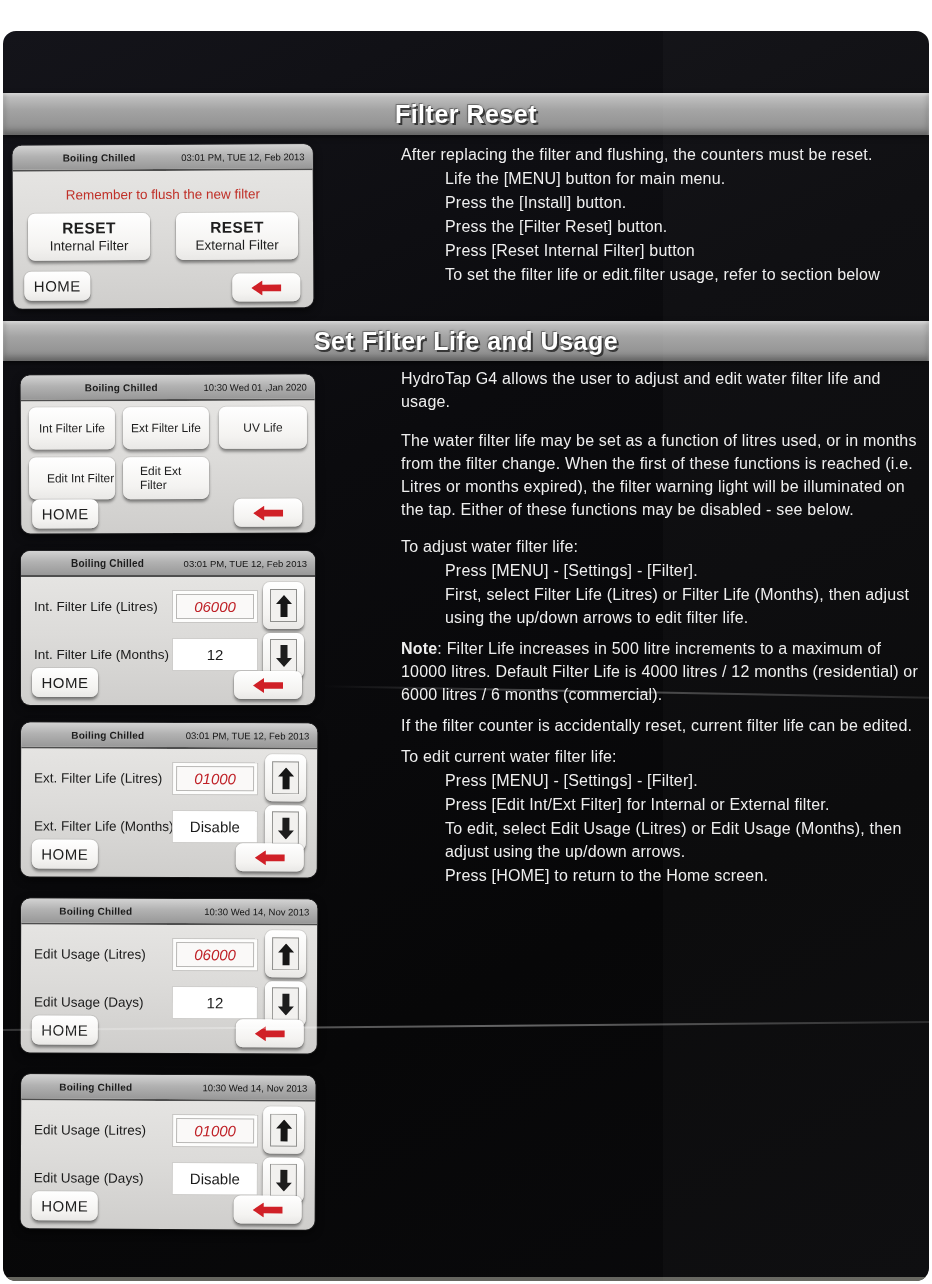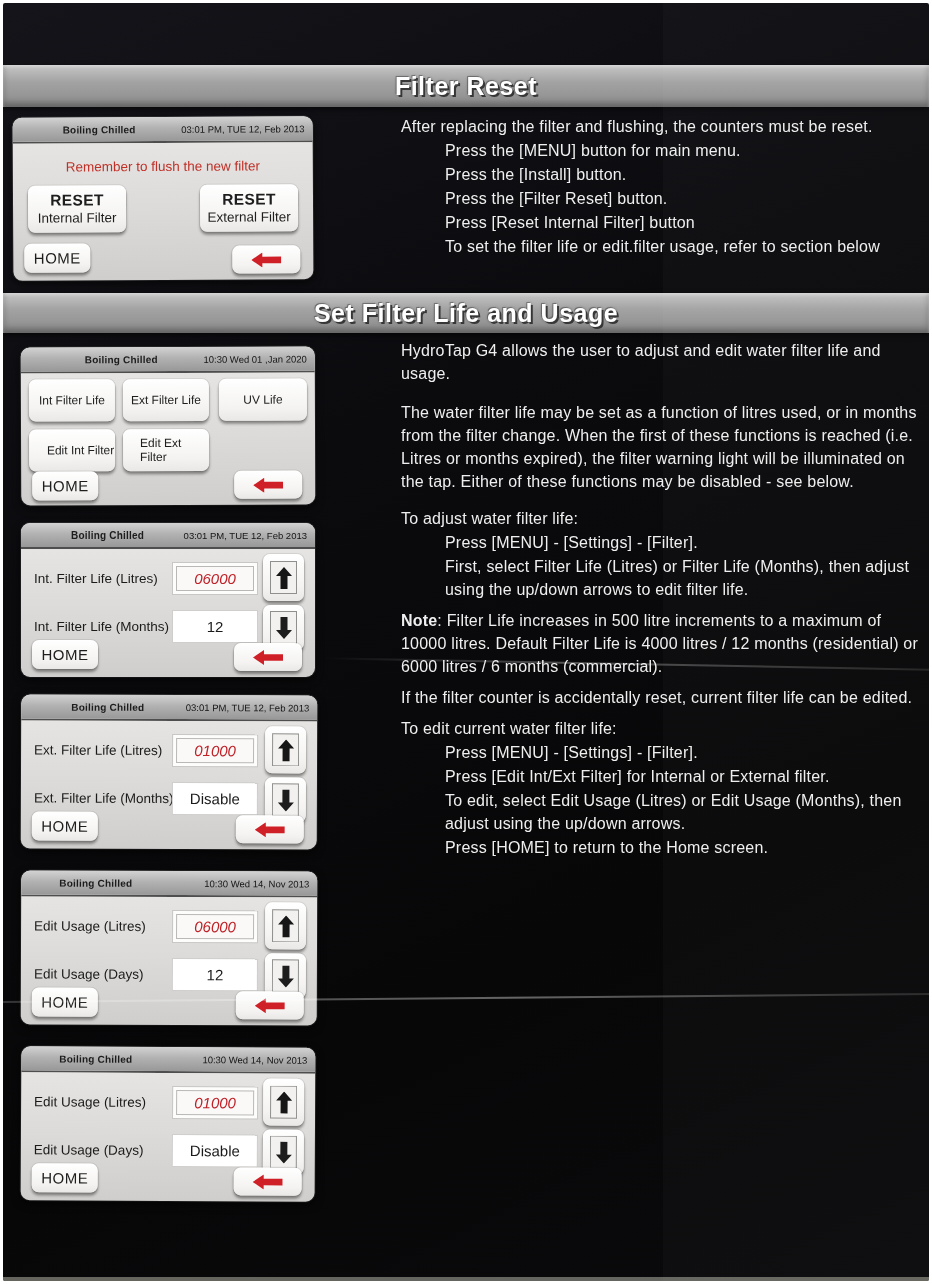--- a/index.html
+++ b/index.html
@@ -1,19 +1,19 @@
 <!DOCTYPE html>
 <html><head>
 <meta charset="utf-8">
 <style>
   * { margin:0; padding:0; box-sizing:border-box; }
   html,body { width:932px; height:1284px; background:#ffffff; font-family:"Liberation Sans", sans-serif; }
   .page { position:relative; width:932px; height:1284px; background:#ffffff; }
-  .photo { position:absolute; inset:0; border:3px solid #ffffff; border-radius:5px; overflow:hidden;
-           background:linear-gradient(155deg,#14141a 0%,#0b0b0e 35%,#070708 70%,#0a0a0c 100%); }
+  .photo { position:absolute; inset:0; border:3px solid #ffffff; border-radius:16px; overflow:hidden;
+           background:linear-gradient(155deg,#14141a 0%,#0b0b0e 35%,#070708 70%,#0a0a0c 100%);margin-top:28px; }
   .photo::after { content:""; position:absolute; top:0; bottom:0; left:660px; width:272px;
            background:rgba(255,255,255,0.025); pointer-events:none; }
 
   
   .banner { position:absolute; left:0; right:0; height:42px;
             background:linear-gradient(180deg,#c6c6c6 0%,#a3a3a3 40%,#8b8b8b 100%);
             box-shadow: inset 0 2px 3px rgba(255,255,255,.35), inset 0 -4px 6px rgba(0,0,0,.3), 0 2px 5px rgba(0,0,0,.6);
             display:flex; align-items:center; justify-content:center; }
   .banner-text { font-size:25px; font-weight:bold; color:#ffffff; letter-spacing:.5px;
             text-shadow: 2px 2px 0 rgba(45,45,45,.9), -1px -1px 0 rgba(70,70,70,.5), 0 0 3px rgba(0,0,0,.4); }
@@ -43,21 +43,21 @@
   .screen-ts { margin-left:auto; font-size:9.5px; color:#151515; white-space:nowrap; }
   .btn { background:linear-gradient(180deg,#ffffff 0%,#f4f3f1 70%,#e9e8e6 100%);
          border-radius:7px; box-shadow:0 3px 3px rgba(0,0,0,.4), 0 0 0 1px rgba(0,0,0,.08);
          display:flex; align-items:center; justify-content:center; color:#1e1e1e; cursor:pointer; }
   .home-btn { position:absolute; left:11px; bottom:8px; width:66px; height:29px; font-size:15px; letter-spacing:.5px; }
   .back-btn { position:absolute; right:13px; bottom:6px; width:68px; height:28px; z-index:3; }
 
   
   .screen1 { top:114px; left:10px; width:300px; height:163px; transform:rotate(-.3deg); }
   .warning { position:absolute; top:42px; left:0; right:0; text-align:center; color:#c03028; font-size:13.5px; }
-  .btn2 { position:absolute; top:68px; width:98px; height:47px; flex-direction:column; line-height:1.25; }
+  .btn2 { position:absolute; top:68px; width:122px; height:47px; flex-direction:column; line-height:1.25; }
   .btn2 .b1 { font-weight:bold; font-size:15.5px; letter-spacing:.4px; }
   .btn2 .b2 { font-size:13.5px; }
   .reset-int { left:15px; }
   .reset-ext { right:15px; }
 
   
   .screen2 { top:344px; left:18px; width:294px; height:158px; transform:rotate(-.2deg); }
   .menu-btn { position:absolute; width:86px; height:42px; font-size:12px; }
   .mb-r1 { top:32px; } .mb-r2 { top:82px;padding-left:17px; }
   .mc1 { left:8px; } .mc2 { left:102px; } .mc3 { left:198px; width:88px; }
@@ -119,21 +119,21 @@
           <svg width="30" height="15" viewBox="0 0 30 15">
               <path d="M11 0 V4.2 H30 V10.8 H11 V15 L0 7.5 Z" fill="#d02027"></path>
             </svg>
         </span>
       </div>
     </div>
 
     <div class="textcol text1">
       <p>After replacing the filter and flushing, the counters must be reset.</p>
       <div class="steps">
-        <div class="step">Press the [MENU] button for main menu.</div>
+        <div class="step">Life the [MENU] button for main menu.</div>
         <div class="step">Press the [Install] button.</div>
         <div class="step">Press the [Filter Reset] button.</div>
         <div class="step">Press [Reset Internal Filter] button</div>
         <div class="step">To set the filter life or edit.filter usage, refer to section below</div>
       </div>
     </div>
 
     <div class="banner banner2">
       <span class="banner-text">Set Filter Life and Usage</span>
     </div>

